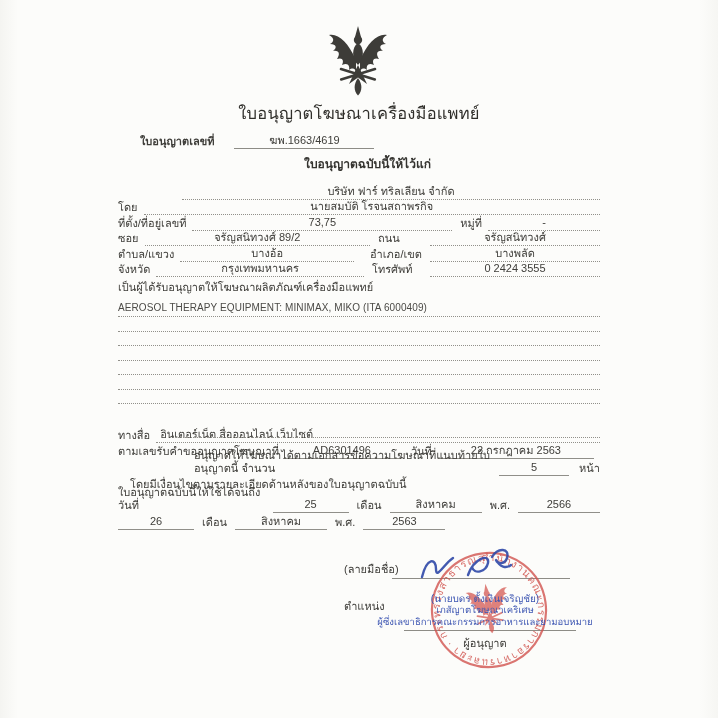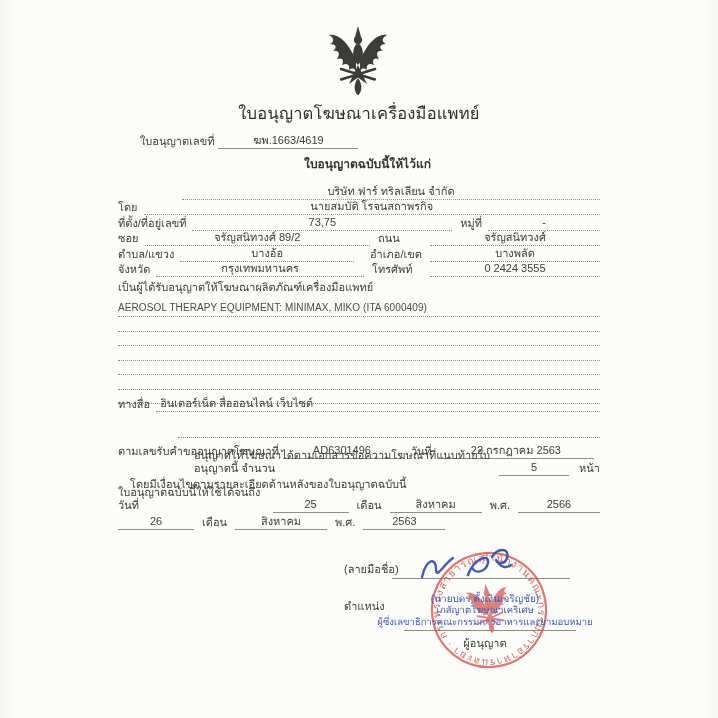--- a/index.html
+++ b/index.html
@@ -13,21 +13,21 @@
     background:#fcfcfa;
     background-image:linear-gradient(90deg, #f4f4f1 0, #fcfcfa 18px, #fcfcfa 700px, #f6f6f3 718px);
     color:#3e3d39;
     font-size:11px;
     line-height:1.25;
   }
   .abs{position:absolute;}
   .emblem{left:326px;top:24px;width:64px;height:74px;}
   .doc-title{left:0;right:0;top:103px;text-align:center;font-size:16.5px;font-weight:normal;color:#2f2e2a;letter-spacing:.2px;}
   .license-row{left:140px;top:134px;display:flex;align-items:flex-end;}
-  .license-row .lbl{margin-right:4px;}
+  .license-row .lbl{margin-right:20px;font-weight:bold;}
   .uline{border-bottom:1px solid #8d8c86;text-align:center;}
   .dline-b{border-bottom:1px dotted #91908a;}
   .heading{left:0;right:0;top:157px;text-align:center;font-weight:bold;font-size:12px;color:#34332f;padding-left:17px;}
   .frow{left:118px;right:118px;display:flex;align-items:flex-end;height:15px;}
   .frow .lbl{flex:none;padding-right:6px;white-space:nowrap;}
   .frow .val{flex:1;text-align:center;border-bottom:1px dotted #91908a;white-space:nowrap;}
   .frow .val2{flex:none;text-align:center;border-bottom:1px dotted #91908a;white-space:nowrap;}
   .plain{white-space:nowrap;}
   .dline{position:absolute;left:118px;right:118px;height:0;border-bottom:1px dotted #91908a;}
   .latin{font-size:10px;color:#4b4a46;letter-spacing:.1px;}
@@ -109,21 +109,21 @@
 
   <div class="abs latin dline-b" style="left:118px;right:118px;top:302px;height:14px;">AEROSOL THERAPY EQUIPMENT: MINIMAX, MIKO (ITA 6000409)</div>
 
   <div class="dline" style="top:331px;"></div>
   <div class="dline" style="top:345px;"></div>
   <div class="dline" style="top:360px;"></div>
   <div class="dline" style="top:374px;"></div>
   <div class="dline" style="top:389px;"></div>
   <div class="dline" style="top:403px;"></div>
 
-  <div class="abs frow" style="top:397px;">
+  <div class="abs frow" style="top:428px;">
     <span class="lbl">ทางสื่อ</span>
     <span class="val" style="text-align:left;padding-left:4px;">อินเตอร์เน็ต  สื่อออนไลน์  เว็บไซต์</span>
   </div>
   <div class="dline" style="top:437px;left:178px;"></div>
 
   <div class="abs adrow" style="top:444px;">
     <span class="lbl" style="padding-right:4px;">ตามเลขรับคำขออนุญาตโฆษณาที่</span>
     <span class="sld" style="width:118px;">AD6301496</span>
     <span class="lbl" style="padding:0 6px 0 10px;">วันที่</span>
     <span class="sld" style="width:156px;">22 กรกฎาคม 2563</span>

